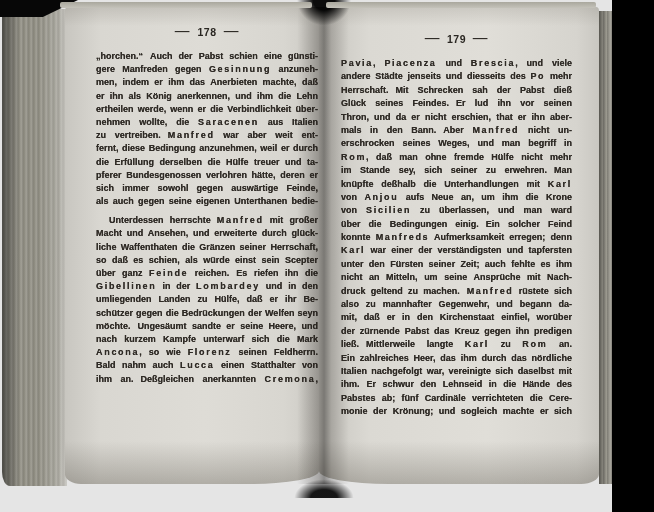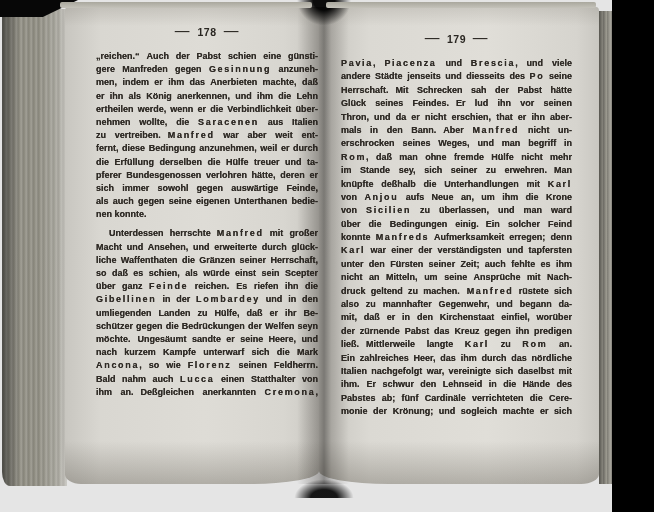--- a/index.html
+++ b/index.html
@@ -98,33 +98,32 @@
   <div class="edges-left"></div>
 
   <div class="page page-left"></div>
   <div class="page page-right"></div>
 
   <div class="text-block text-block-left">
     <div class="phead">
       <span class="rule">—</span><span>178</span><span class="rule">—</span>
     </div>
     <div class="lines" id="lines-left">
-        <div class="tline"><span>„reichen.“</span><span class="sgap"></span><span>Auch der Pabst schien eine günsti-</span></div>
+        <div class="tline"><span>„horchen.“</span><span class="sgap"></span><span>Auch der Pabst schien eine günsti-</span></div>
         <div class="tline"><span>gere Manfreden gegen </span><span class="gesperrt">Gesinnung</span><span> anzuneh-</span></div>
         <div class="tline"><span>men, indem er ihm das Anerbieten machte, daß</span></div>
         <div class="tline"><span>er ihn als König anerkennen, und ihm die Lehn</span></div>
         <div class="tline"><span>ertheilen werde, wenn er die Verbindlichkeit über-</span></div>
         <div class="tline"><span>nehmen wollte, die </span><span class="gesperrt">Saracenen</span><span> aus Italien</span></div>
         <div class="tline"><span>zu vertreiben.</span><span class="sgap"></span><span class="gesperrt">Manfred</span><span> war aber weit ent-</span></div>
         <div class="tline"><span>fernt, diese Bedingung anzunehmen, weil er durch</span></div>
         <div class="tline"><span>die Erfüllung derselben die Hülfe treuer und ta-</span></div>
         <div class="tline"><span>pferer Bundesgenossen verlohren hätte, deren er</span></div>
         <div class="tline"><span>sich immer sowohl gegen auswärtige Feinde,</span></div>
         <div class="tline"><span>als auch gegen seine eigenen Unterthanen bedie-</span></div>
-        <div class="tline end"><span>nen konnte.</span></div>
         <div class="tline indent gap-before"><span>Unterdessen herrschte </span><span class="gesperrt">Manfred</span><span> mit großer</span></div>
         <div class="tline"><span>Macht und Ansehen, und erweiterte durch glück-</span></div>
         <div class="tline"><span>liche Waffenthaten die Gränzen seiner Herrschaft,</span></div>
         <div class="tline"><span>so daß es schien, als würde einst sein Scepter</span></div>
         <div class="tline"><span>über ganz </span><span class="gesperrt">Feinde</span><span> reichen.</span><span class="sgap"></span><span>Es riefen ihn die</span></div>
         <div class="tline"><span class="gesperrt">Gibellinen</span><span> in der </span><span class="gesperrt">Lombardey</span><span> und in den</span></div>
         <div class="tline"><span>umliegenden Landen zu Hülfe, daß er ihr Be-</span></div>
         <div class="tline"><span>schützer gegen die Bedrückungen der Welfen seyn</span></div>
         <div class="tline"><span>möchte.</span><span class="sgap"></span><span>Ungesäumt sandte er seine Heere, und</span></div>
         <div class="tline"><span>nach kurzem Kampfe unterwarf sich die Mark</span></div>
@@ -133,22 +132,22 @@
         <div class="tline"><span>ihm an.</span><span class="sgap"></span><span>Deßgleichen anerkannten </span><span class="gesperrt">Cremona</span><span>,</span></div>
       </div>
   </div>
 
   <div class="text-block text-block-right">
     <div class="phead">
       <span class="rule">—</span><span>179</span><span class="rule">—</span>
     </div>
     <div class="lines" id="lines-right">
         <div class="tline"><span class="gesperrt">Pavia</span><span>, </span><span class="gesperrt">Piacenza</span><span> und </span><span class="gesperrt">Brescia</span><span>, und viele</span></div>
-        <div class="tline"><span>andere Städte jenseits und diesseits des </span><span class="gesperrt">Po</span><span> seine</span></div>
-        <div class="tline"><span>Herrschaft.</span><span class="sgap"></span><span>Mit Schrecken sah der Pabst hätte</span></div>
+        <div class="tline"><span>andere Städte jenseits und diesseits des </span><span class="gesperrt">Po</span><span> mehr</span></div>
+        <div class="tline"><span>Herrschaft.</span><span class="sgap"></span><span>Mit Schrecken sah der Pabst dieß</span></div>
         <div class="tline"><span>Glück seines Feindes.</span><span class="sgap"></span><span>Er lud ihn vor seinen</span></div>
         <div class="tline"><span>Thron, und da er nicht erschien, that er ihn aber-</span></div>
         <div class="tline"><span>mals in den Bann.</span><span class="sgap"></span><span>Aber </span><span class="gesperrt">Manfred</span><span> nicht un-</span></div>
         <div class="tline"><span>erschrocken seines Weges, und man begriff in</span></div>
         <div class="tline"><span class="gesperrt">Rom</span><span>, daß man ohne fremde Hülfe nicht mehr</span></div>
         <div class="tline"><span>im Stande sey, sich seiner zu erwehren.</span><span class="sgap"></span><span>Man</span></div>
         <div class="tline"><span>knüpfte deßhalb die Unterhandlungen mit </span><span class="gesperrt">Karl</span></div>
         <div class="tline"><span>von </span><span class="gesperrt">Anjou</span><span> aufs Neue an, um ihm die Krone</span></div>
         <div class="tline"><span>von </span><span class="gesperrt">Sicilien</span><span> zu überlassen, und man ward</span></div>
         <div class="tline"><span>über die Bedingungen einig.</span><span class="sgap"></span><span>Ein solcher Feind</span></div>

